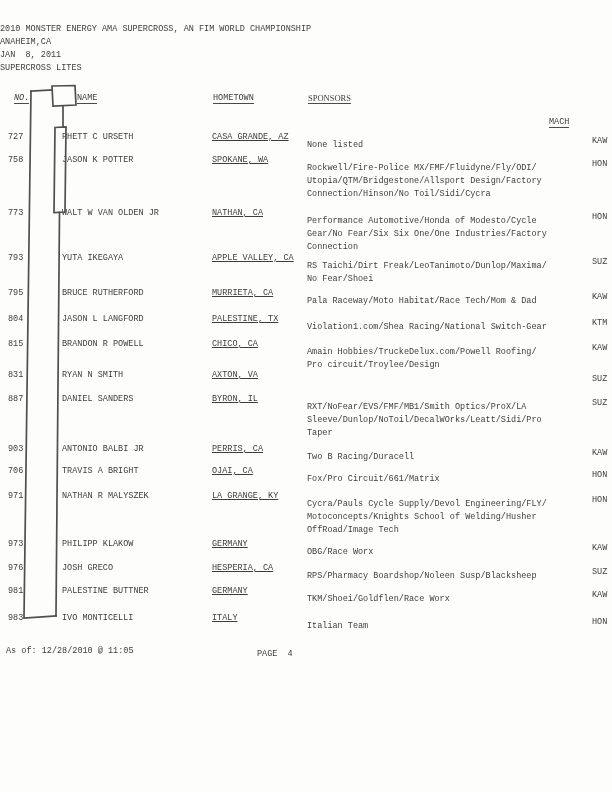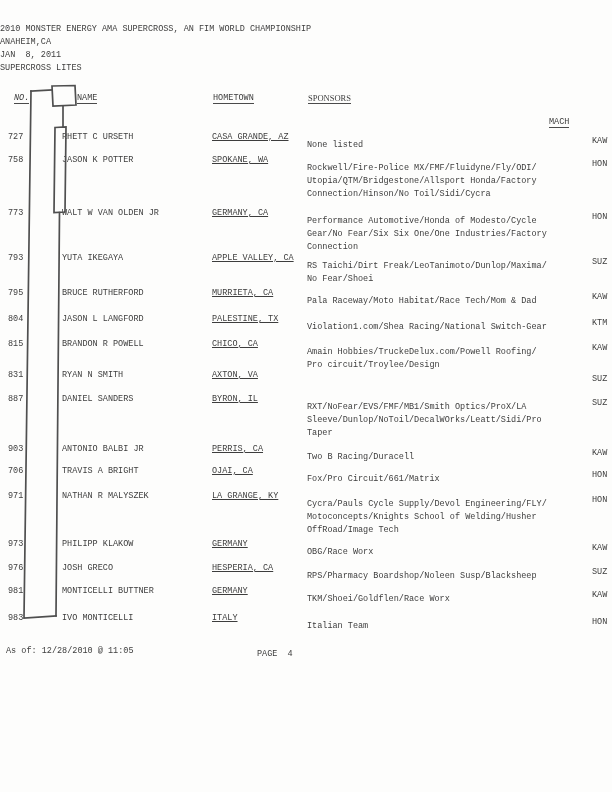--- a/index.html
+++ b/index.html
@@ -51,28 +51,28 @@
     <span class="c-name">RHETT C URSETH</span>
     <span class="c-home">CASA GRANDE, AZ</span>
     <span class="c-spon">None listed</span>
     <span class="c-mach">KAW</span>
   </div>
   <div class="row" style="top:154px;">
     <span class="c-no">758</span>
     <span class="c-name">JASON K POTTER</span>
     <span class="c-home">SPOKANE, WA</span>
     <span class="c-spon">Rockwell/Fire-Police MX/FMF/Fluidyne/Fly/ODI/
-Utopia/QTM/Bridgestone/Allsport Honda/Factory
+Utopia/QTM/Bridgestone/Allsport Design/Factory
 Connection/Hinson/No Toil/Sidi/Cycra</span>
     <span class="c-mach">HON</span>
   </div>
   <div class="row" style="top:207px;">
     <span class="c-no">773</span>
     <span class="c-name">WALT W VAN OLDEN JR</span>
-    <span class="c-home">GERMANY, CA</span>
+    <span class="c-home">NATHAN, CA</span>
     <span class="c-spon">Performance Automotive/Honda of Modesto/Cycle
 Gear/No Fear/Six Six One/One Industries/Factory
 Connection</span>
     <span class="c-mach">HON</span>
   </div>
   <div class="row" style="top:252px;">
     <span class="c-no">793</span>
     <span class="c-name">YUTA IKEGAYA</span>
     <span class="c-home">APPLE VALLEY, CA</span>
     <span class="c-spon">RS Taichi/Dirt Freak/LeoTanimoto/Dunlop/Maxima/
@@ -149,21 +149,21 @@
   </div>
   <div class="row" style="top:562px;">
     <span class="c-no">976</span>
     <span class="c-name">JOSH GRECO</span>
     <span class="c-home">HESPERIA, CA</span>
     <span class="c-spon">RPS/Pharmacy Boardshop/Noleen Susp/Blacksheep</span>
     <span class="c-mach">SUZ</span>
   </div>
   <div class="row" style="top:585px;">
     <span class="c-no">981</span>
-    <span class="c-name">MONTICELLI BUTTNER</span>
+    <span class="c-name">PALESTINE BUTTNER</span>
     <span class="c-home">GERMANY</span>
     <span class="c-spon">TKM/Shoei/Goldflen/Race Worx</span>
     <span class="c-mach">KAW</span>
   </div>
   <div class="row" style="top:612px;">
     <span class="c-no">983</span>
     <span class="c-name">IVO MONTICELLI</span>
     <span class="c-home">ITALY</span>
     <span class="c-spon">Italian Team</span>
     <span class="c-mach">HON</span>

